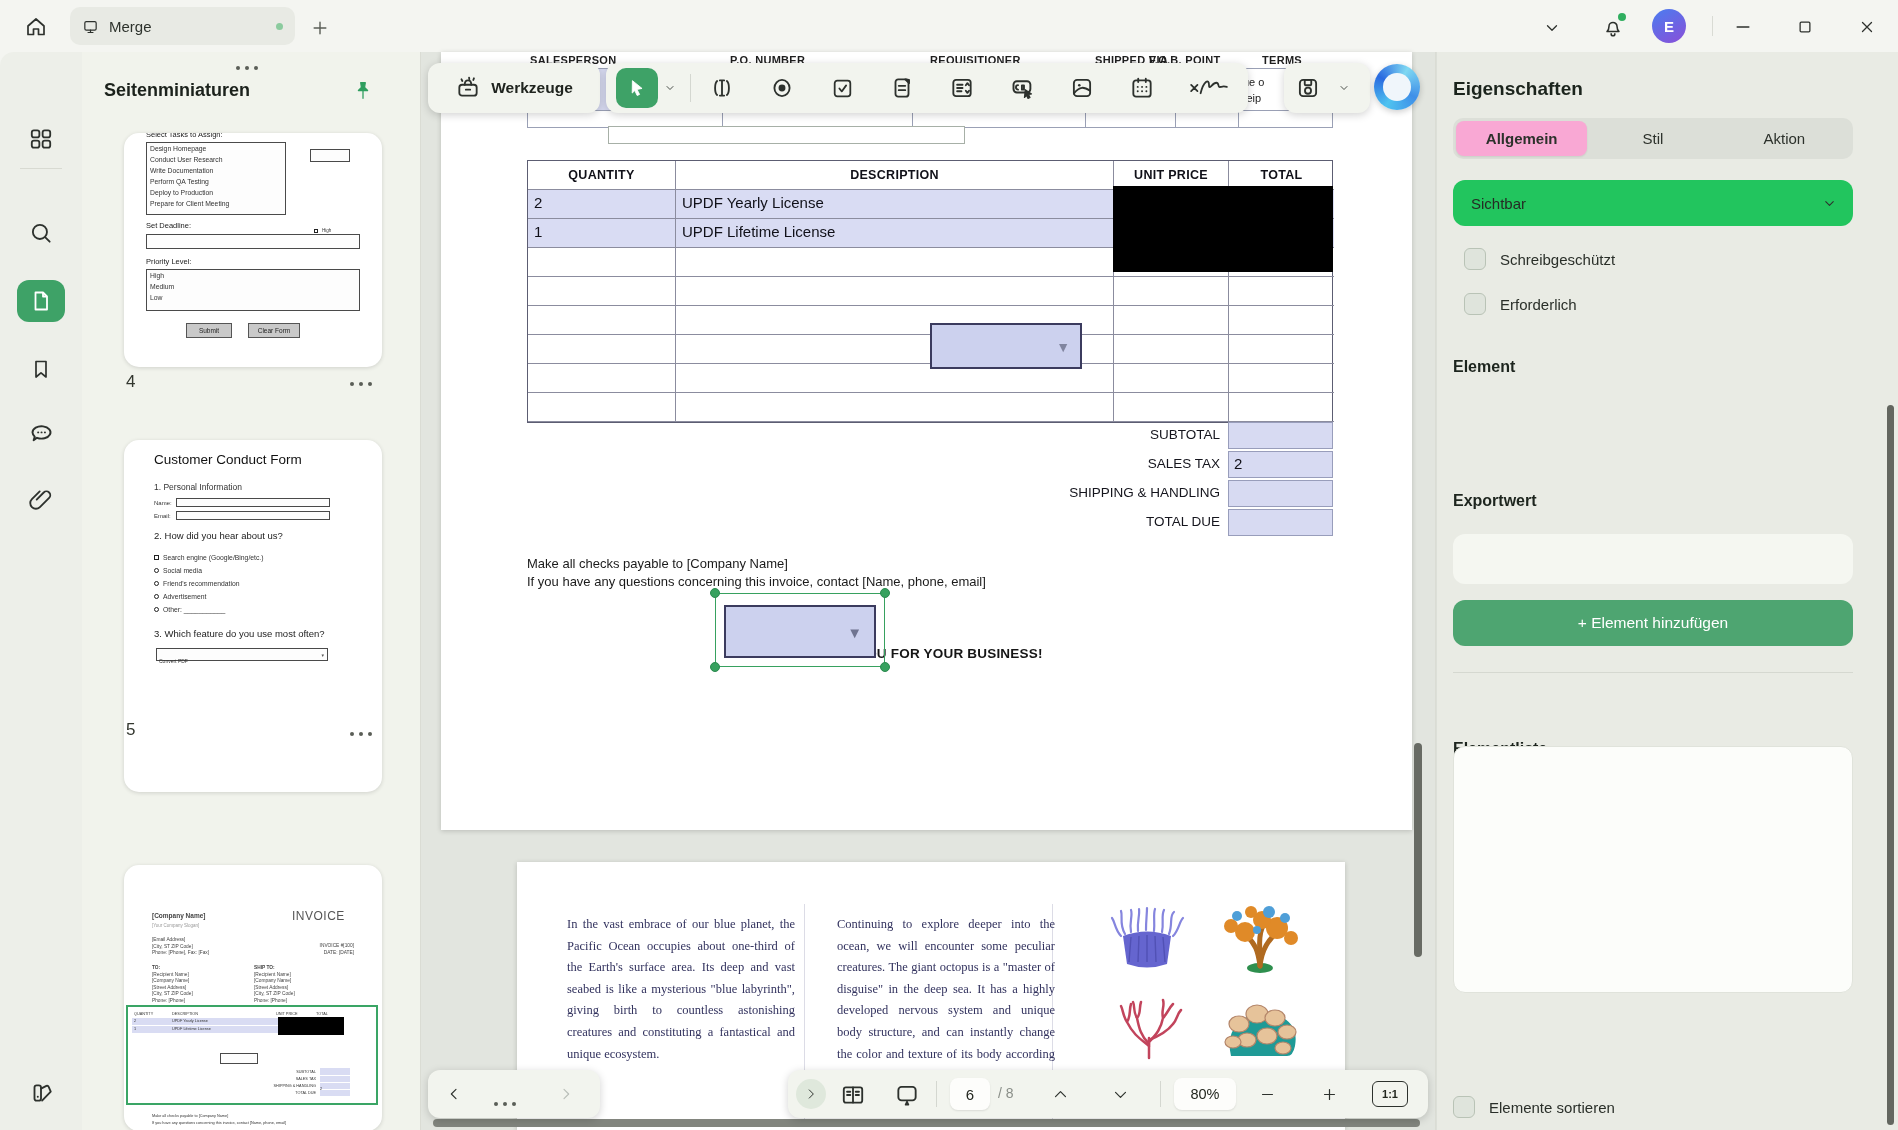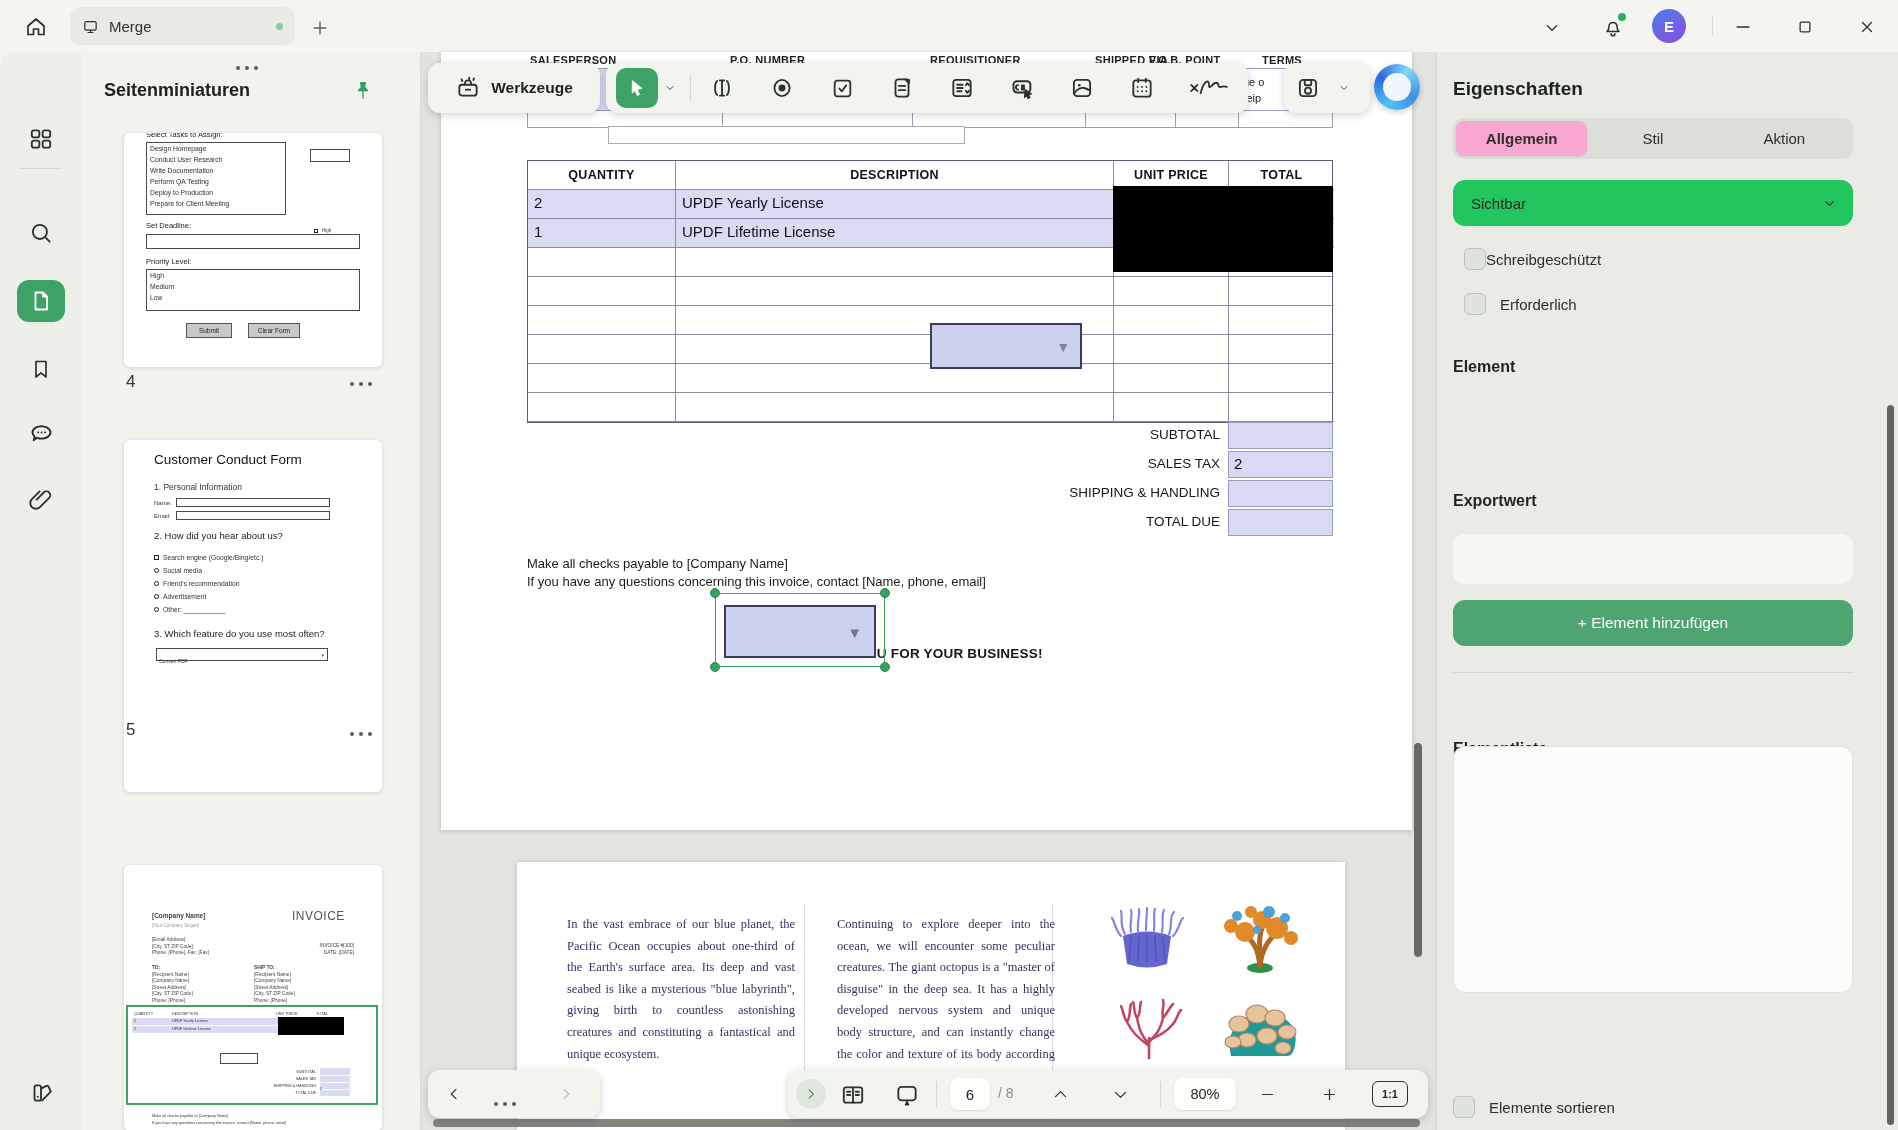--- a/index.html
+++ b/index.html
@@ -11,21 +11,21 @@
   svg{display:block;}
   
   .tab{background:#e8eae4;border-radius:10px;display:flex;align-items:center;gap:10px;padding:0 12px;font-size:15px;color:#2e332d;}
   .dot{width:7px;height:7px;border-radius:50%;background:#8bcb9e;}
   .avatar{border-radius:50%;background:linear-gradient(150deg,#4a7df0,#8a4fd8);color:#fff;font-weight:bold;font-size:15px;}
   
   .rail{background:#edefe9;border-top-left-radius:14px;}
   .thumbpanel{background:#f1f3ec;}
   .canvas{background:#e2e5df;border-left:1px solid #dadcd4;border-right:1px solid #dadcd4;}
   .rightpanel{background:#e9ebe4;}
-  .card{background:#fff;border-radius:6px;box-shadow:0 1px 4px rgba(0,0,0,.14);overflow:hidden;}
+  .card{background:#fff;border-radius:15px;box-shadow:0 1px 4px rgba(0,0,0,.14);overflow:hidden;}
   .pagenum{font-size:17px;color:#33372f;}
   .dots3{display:flex;gap:5px;}
   .dots3 i{width:4px;height:4px;border-radius:50%;background:#5a5e57;}
   
   .pill{background:#f2f4ee;border-radius:12px;box-shadow:0 2px 8px rgba(0,0,0,.18);}
   .greenbtn{background:#3ea267;border-radius:10px;}
   
   .page{background:#fff;box-shadow:0 1px 5px rgba(0,0,0,.18);}
   .invhead{font-size:11px;font-weight:bold;letter-spacing:.3px;color:#1f1f1f;white-space:nowrap;}
   .inv-table{display:grid;grid-template-columns:148px 438px 115px 105px;grid-auto-rows:29px;border:1px solid #5c5d72;background:#fff;}
@@ -750,21 +750,21 @@
       <div class="ptab">Aktion</div>
     </div>
     <div class="ab inputbox" style="left:16px;top:128px;width:400px;height:46px;background:#22c55e;">
       <span>Sichtbar</span>
       <svg class="ab" style="right:16px;top:16px;" width="15" height="15" viewBox="0 0 24 24">
           <g class="ln">
             <path d="M6 9 l6 6 6-6"></path>
           </g>
         </svg>
     </div>
-    <div class="ab" style="left:27px;top:196px;display:flex;align-items:center;">
+    <div class="ab" style="left:27px;top:196px;display:flex;align-items:center;gap:14px;">
       <span class="cb"></span>
       <span class="plabel">Schreibgeschützt</span>
     </div>
     <div class="ab" style="left:27px;top:241px;display:flex;align-items:center;gap:14px;">
       <span class="cb"></span>
       <span class="plabel">Erforderlich</span>
     </div>
     <div class="ab blabel" style="left:16px;top:306px;">Element</div>
     <div class="ab blabel" style="left:16px;top:440px;">Exportwert</div>
     <div class="ab inputbox" style="left:16px;top:482px;width:400px;height:50px;background:#f5f7f1;">

